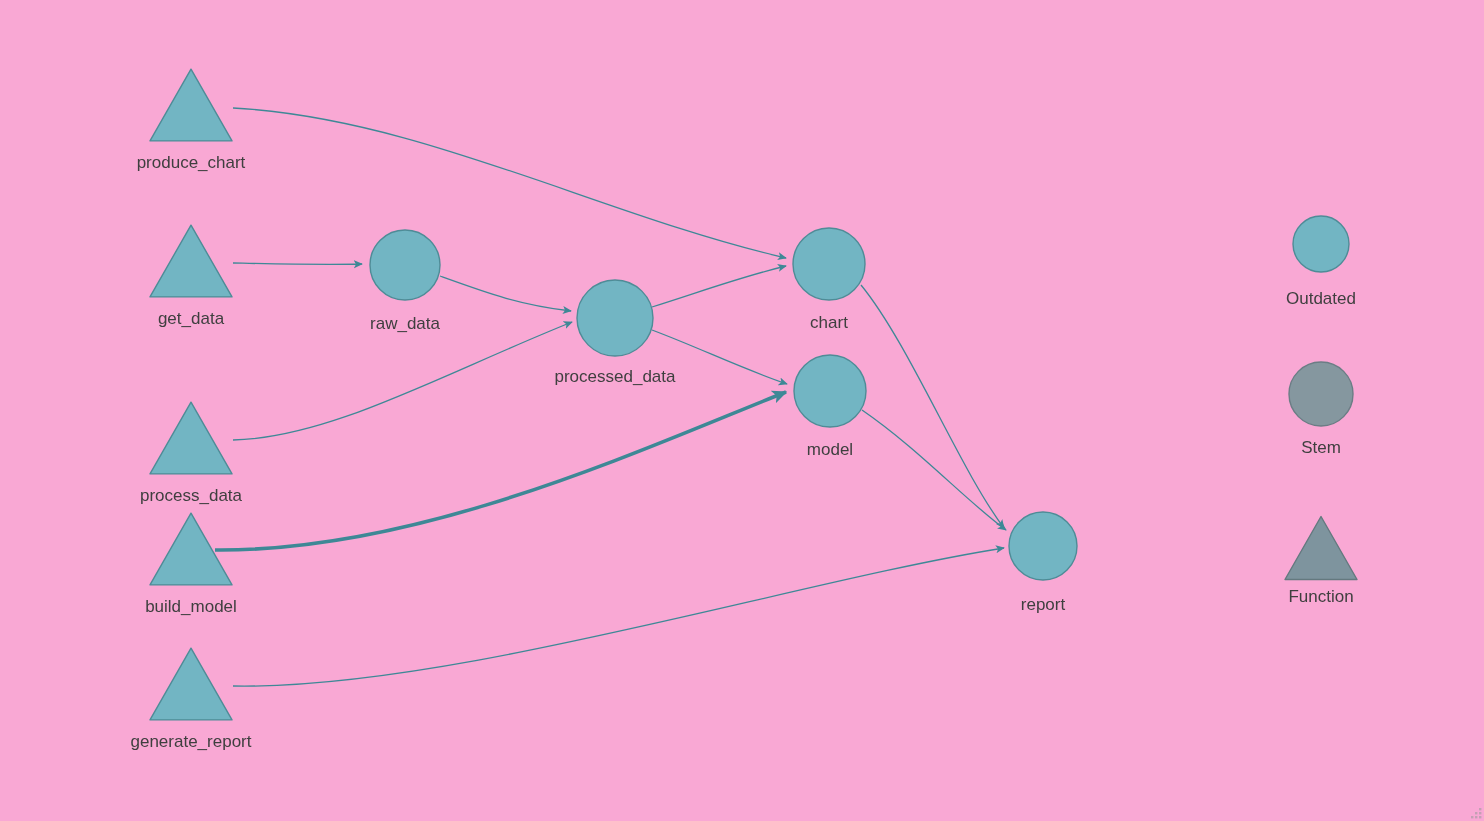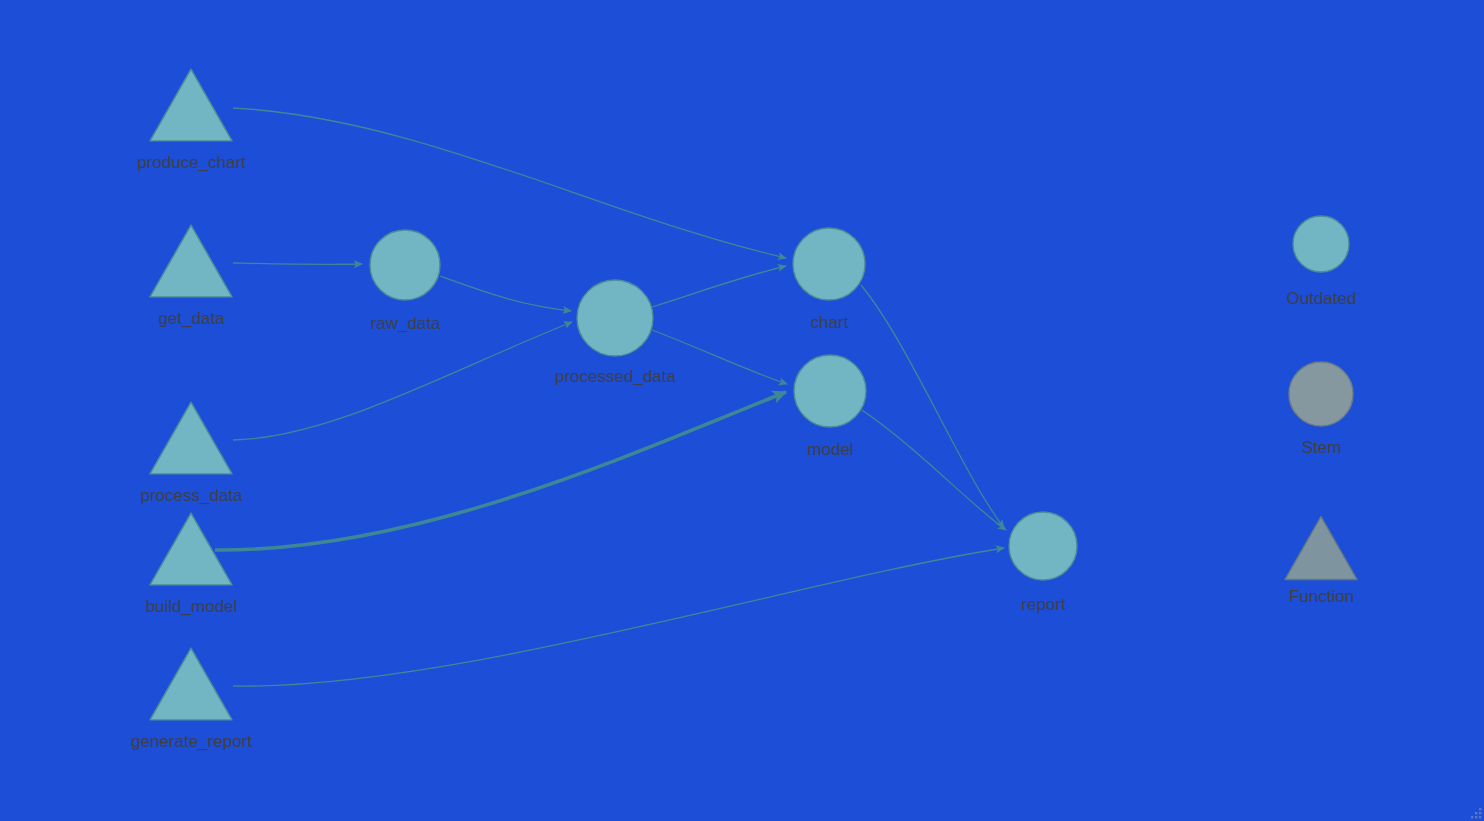--- a/index.html
+++ b/index.html
@@ -12,21 +12,21 @@
     font-family: "Liberation Sans", sans-serif;
     width: 1484px;
     height: 821px;
     overflow: hidden;
     position: relative;
   }
   #graph-root {
     position: relative;
     width: 1484px;
     height: 821px;
-    background: #1d4ed8;
+    background: #f9a8d4;
   }
   svg.canvas {
     position: absolute;
     top: 0;
     left: 0;
     width: 1484px;
     height: 821px;
     display: block;
   }
   .node-label {

